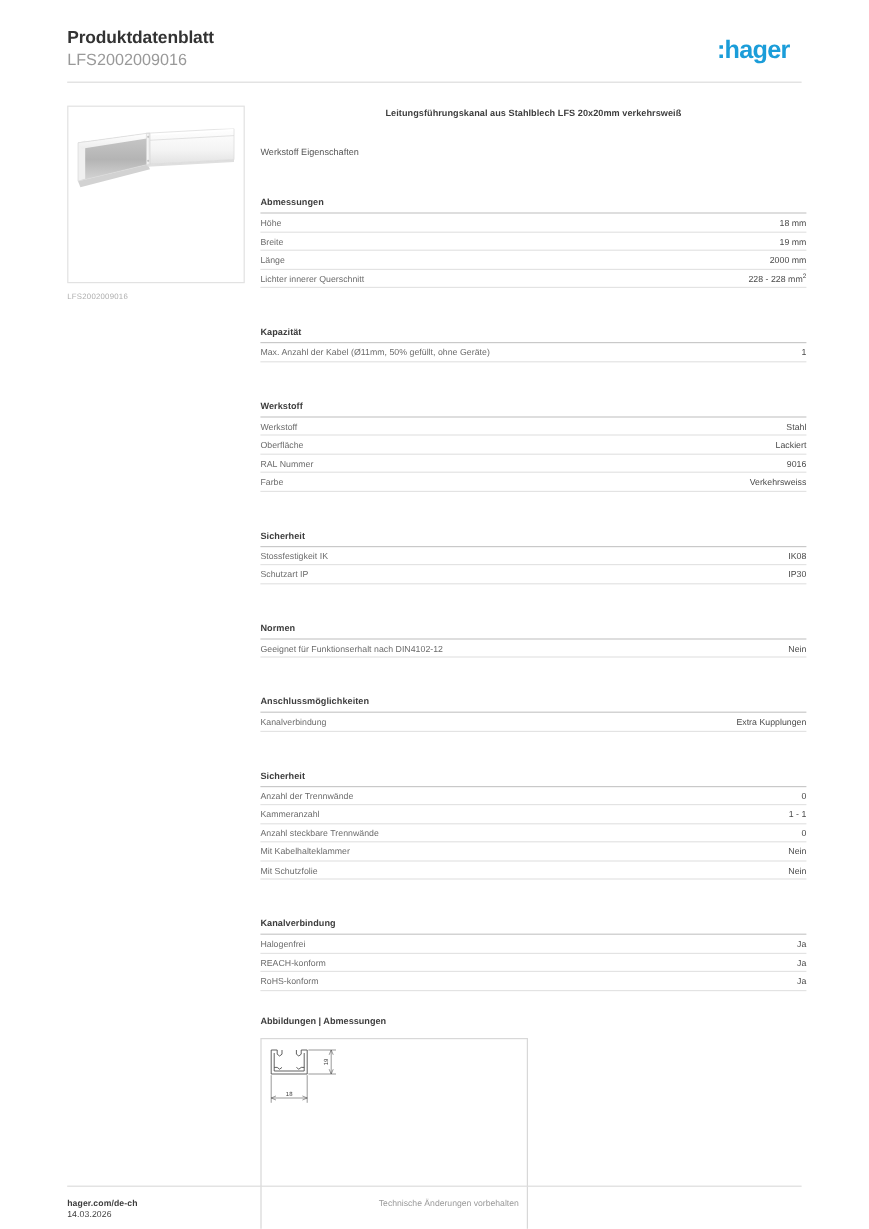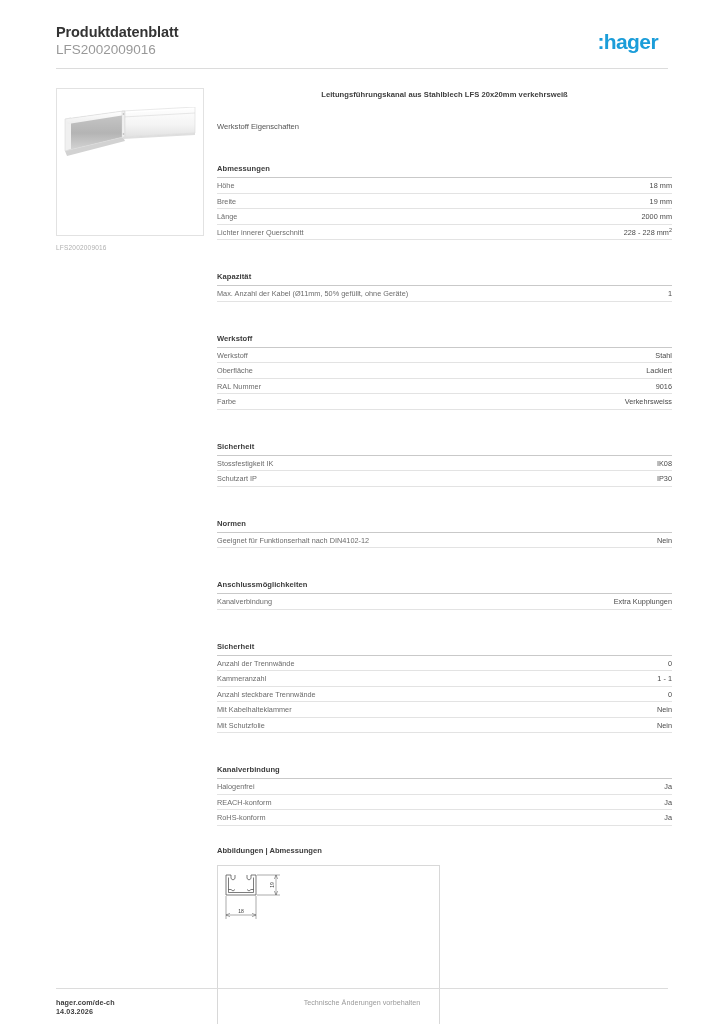--- a/index.html
+++ b/index.html
@@ -205,27 +205,27 @@
   }
   .footer-left {
     color: #3d3d3d;
     font-weight: bold;
     letter-spacing: 0.1px;
   }
   .footer-center {
     color: #9a9a9a;
     font-weight: normal;
     position: absolute;
-    left: 0;
+    left: 12px;
     width: 612px;
     text-align: center;
   }
   .footer-right {
     color: #3d3d3d;
-    font-weight: bold;
+    font-weight: normal;
     letter-spacing: 0.1px;
   }
 </style>
 </head>
 <body>
 
 <div class="page">
 
   <div class="header">
     <div class="header-title">Produktdatenblatt</div>

